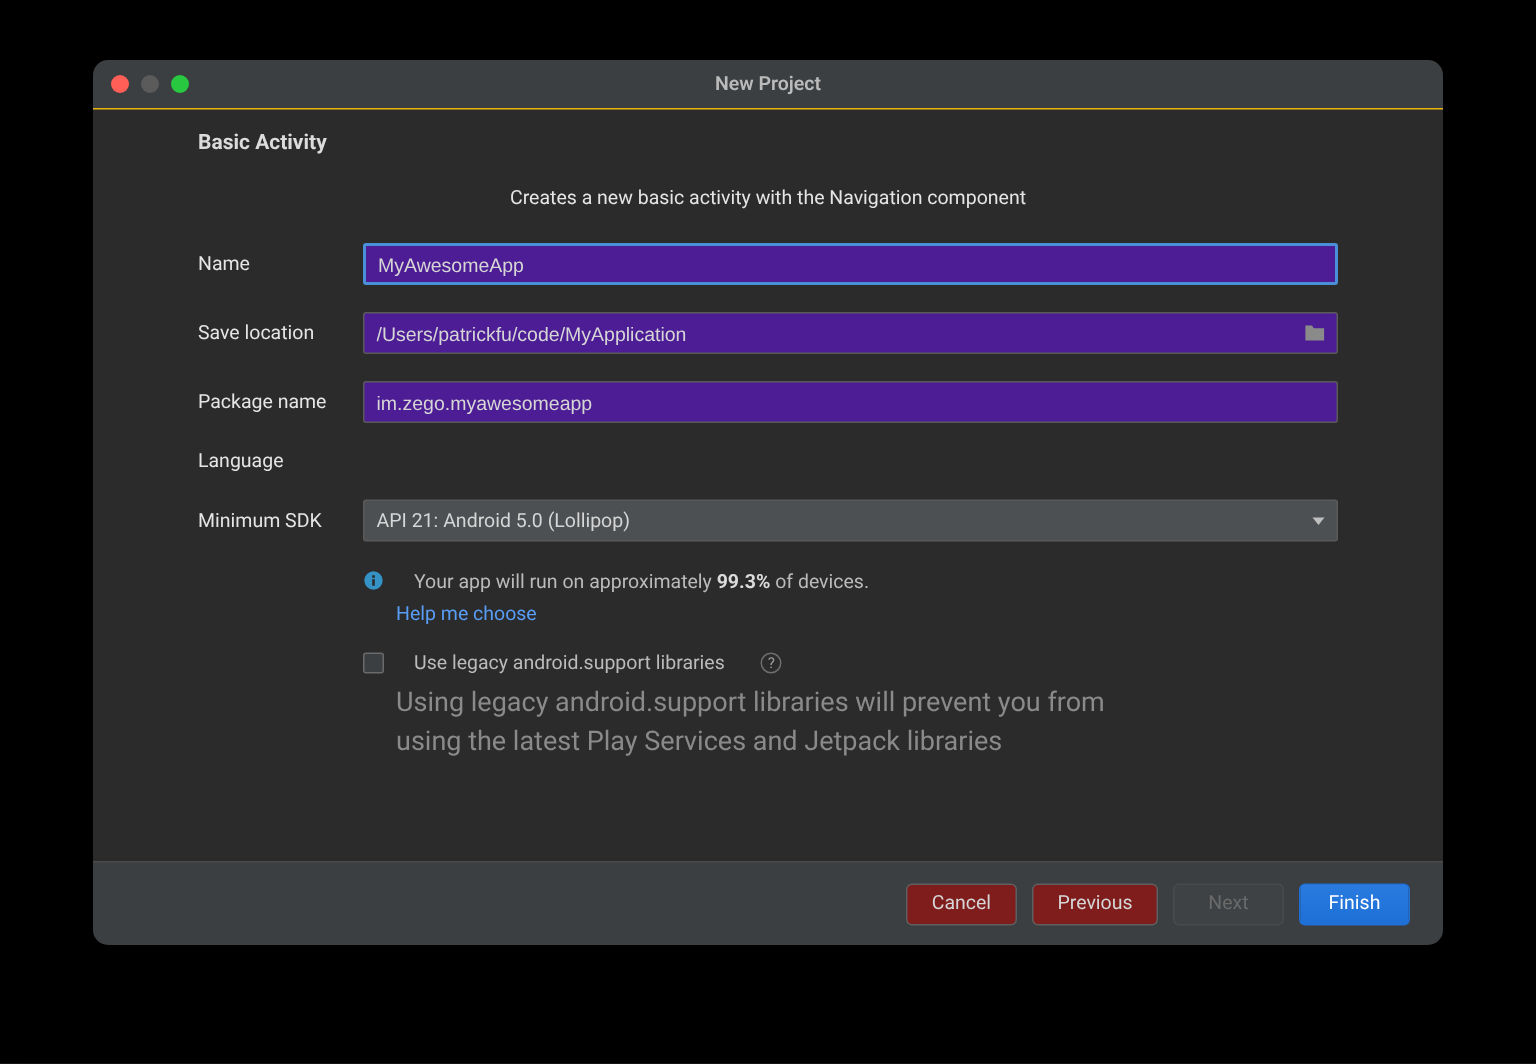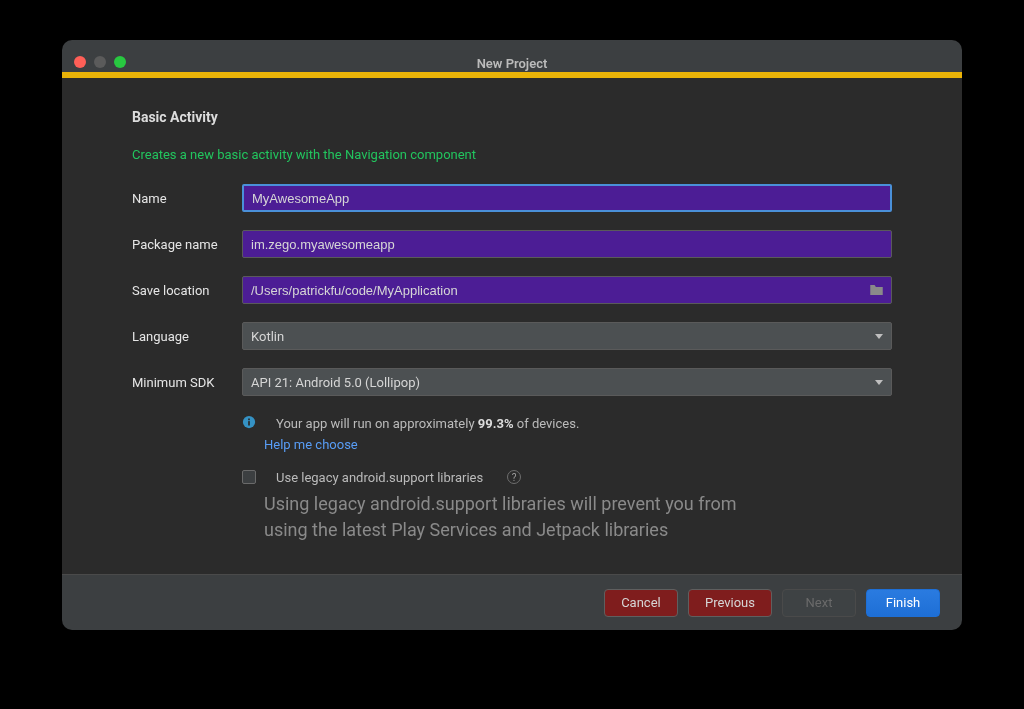--- a/index.html
+++ b/index.html
@@ -20,23 +20,24 @@
     background: #3c3f41;
     border-radius: 10px;
     box-shadow: 0 30px 60px rgba(0,0,0,0.6);
     display: flex;
     flex-direction: column;
     overflow: hidden;
   }
   .titlebar {
     height: 28px;
     display: flex;
+    align-items: center;
     padding: 16px 12px;
     position: relative;
-    border-bottom: 6px solid #eab308;
+    border-bottom: 1px solid #eab308;
   }
   .traffic-lights {
     display: flex;
     gap: 8px;
   }
   .tl {
     width: 12px;
     height: 12px;
     border-radius: 50%;
   }
@@ -48,34 +49,35 @@
     left: 0; right: 0;
     text-align: center;
     color: #bbb;
     font-size: 13px;
     font-weight: 600;
     pointer-events: none;
   }
   .content {
     flex: 1;
     background: #2b2b2b;
-    padding: 31px 70px 0 70px;
+    padding: 14px 70px 0 70px;
     color: #bbbbbb;
     font-size: 13px;
     overflow: auto;
   }
   .sect-title {
     color: #dcdcdc;
     font-size: 14px;
     font-weight: 700;
     margin-bottom: 22px;
   }
   .sect-desc {
-    color: #22c55e;
+    color: #e5e5e5;
     margin-bottom: 22px;
+    text-align: center;
   }
   .form-row {
     display: flex;
     align-items: center;
     margin-bottom: 18px;
   }
   .form-label {
     width: 110px;
     flex: none;
     color: #e5e5e5;
@@ -237,50 +239,44 @@
 
   <div class="content">
 
     <div class="sect-title">Basic Activity</div>
     <div class="sect-desc">Creates a new basic activity with the Navigation component</div>
 
     <div class="form-row">
       <div class="form-label">Name</div>
       <div class="form-field">
         <input class="text focused" type="text" value="MyAwesomeApp" style="">
-      </div>
-    </div>
-
-    <div class="form-row">
-      <div class="form-label">Package name</div>
-      <div class="form-field">
-        <input class="text" type="text" value="im.zego.myawesomeapp" style="">
       </div>
     </div>
 
     <div class="form-row">
       <div class="form-label">Save location</div>
       <div class="form-field">
         <input class="text" type="text" value="/Users/patrickfu/code/MyApplication" style="">
         <span class="file-icon">
           <svg width="15" height="13" viewBox="0 0 24 20">
               <path fill="#8a8a8a" d="M2 2h7l2 3h11v13H2z"></path>
             </svg>
         </span>
       </div>
     </div>
 
     <div class="form-row">
+      <div class="form-label">Package name</div>
+      <div class="form-field">
+        <input class="text" type="text" value="im.zego.myawesomeapp" style="">
+      </div>
+    </div>
+
+    <div class="form-row">
       <div class="form-label">Language</div>
-      <div class="form-field">
-        <div class="select">
-          <span>Kotlin</span>
-          <span class="chev"></span>
-        </div>
-      </div>
     </div>
 
     <div class="form-row">
       <div class="form-label">Minimum SDK</div>
       <div class="form-field">
         <div class="select">
           <span>API 21: Android 5.0 (Lollipop)</span>
           <span class="chev"></span>
         </div>
       </div>

